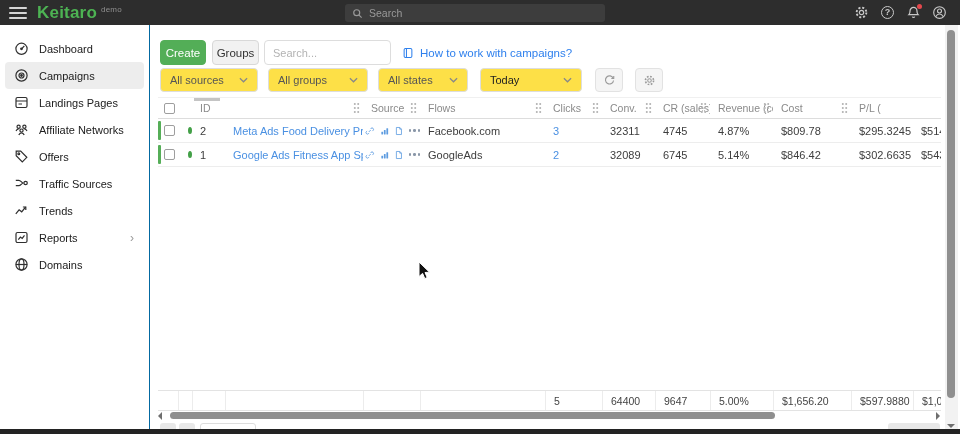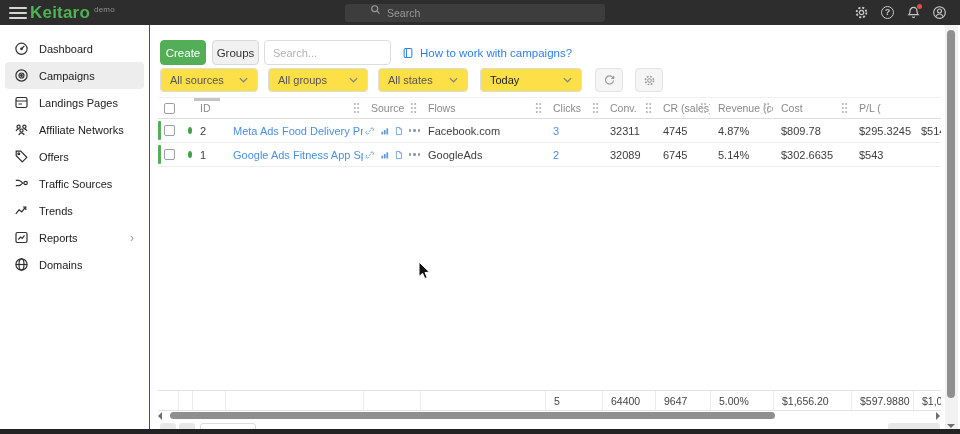--- a/index.html
+++ b/index.html
@@ -3,23 +3,23 @@
 <meta charset="utf-8">
 <style>
   * { margin:0; padding:0; box-sizing:border-box; }
   html,body { width:960px; height:434px; overflow:hidden; }
   body { font-family:"Liberation Sans","DejaVu Sans",sans-serif; background:#fff; position:relative; }
 
   
   .topbar { position:absolute; left:0; top:0; width:960px; height:25px; background:#2d2d2d; display:flex; align-items:center; z-index:20; }
   .hamburger { width:18px; height:12px; margin-left:9px; display:flex; flex-direction:column; justify-content:space-between; cursor:pointer; }
   .hamburger span { display:block; height:2px; background:#d6d6d6; border-radius:1px; }
-  .logo { margin-left:3px; color:#4db353; font-weight:bold; font-size:17px; letter-spacing:.2px; display:flex; align-items:flex-start; }
+  .logo { margin-left:10px; color:#4db353; font-weight:bold; font-size:17px; letter-spacing:.2px; display:flex; align-items:flex-start; }
   .logo .demo { color:#8f8f8f; font-weight:normal; font-size:8px; margin-left:4px; margin-top:2px; }
-  .topsearch { position:absolute; left:345px; top:4px; width:260px; height:18px; background:#3d3d3d; border-radius:3px; display:flex; padding:0 25px; color:#9a9a9a; }
+  .topsearch { position:absolute; left:345px; top:4px; width:260px; height:18px; background:#3d3d3d; border-radius:3px; display:flex; align-items:center; padding:0 7px; color:#9a9a9a; }
   .topsearch svg { width:11px; height:11px; flex:none; }
   .topsearch input { background:transparent; border:none; outline:none; color:#cfcfcf; font-size:10.5px; margin-left:6px; width:100%; font-family:inherit; }
   .topsearch input::placeholder { color:#9a9a9a; }
   .topicons { position:absolute; right:13px; top:0; height:25px; display:flex; align-items:center; gap:11px; color:#c9c9c9; }
   .topicons .tico { width:15px; height:15px; position:relative; cursor:pointer; display:flex; align-items:center; justify-content:center; }
   .topicons svg { width:15px; height:15px; }
   .help-circle { width:13px; height:13px; border:1.3px solid #c9c9c9; border-radius:50%; font-size:9px; line-height:11px; text-align:center; font-weight:bold; }
   .bell-dot { position:absolute; right:-1px; top:-1px; width:5px; height:5px; background:#e5484d; border-radius:50%; }
 
   
@@ -404,20 +404,21 @@
             <i></i>
           </span>
       </div>
       <div class="td">GoogleAds</div>
       <div class="td">
           <a class="cell-link">2</a>
         </div>
       <div class="td">32089</div>
       <div class="td">6745</div>
       <div class="td">5.14%</div>
+      <div class="td">$846.42</div>
       <div class="td">$302.6635</div>
       <div class="td">$543</div>
     </div>
 
     <div class="tfiller"></div>
 
     <div class="grid totals">
       <div class="td"></div>
         <div class="td"></div>
         <div class="td"></div>

